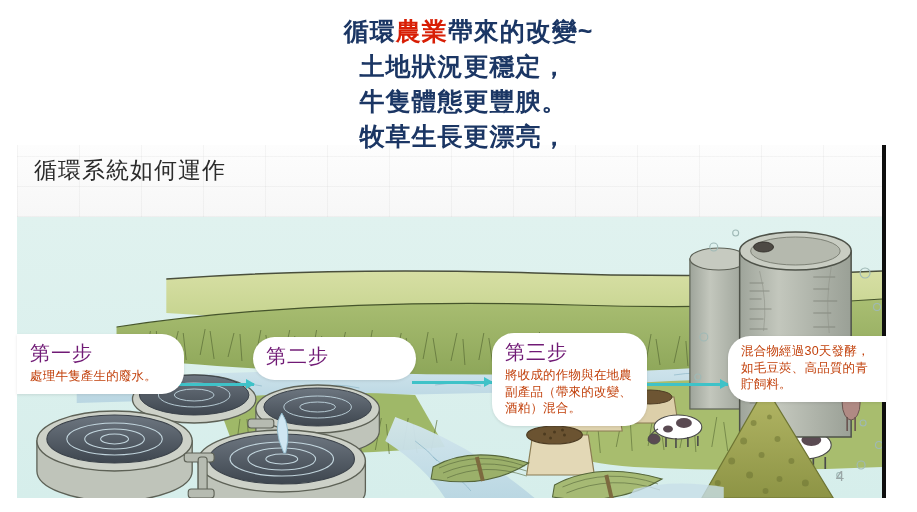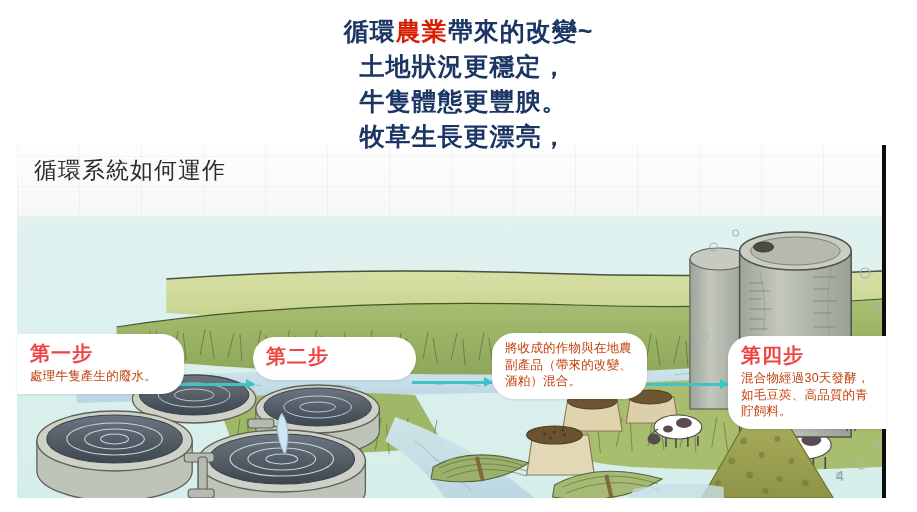--- a/index.html
+++ b/index.html
@@ -57,22 +57,22 @@
   
   .step-box{
     position:absolute;z-index:30;
     background:#ffffff;
     border-radius:22px;
     padding:7px 11px 9px 13px;
     box-sizing:border-box;
     box-shadow:0 1px 3px rgba(0,0,0,0.10);
   }
   .step-title{
-    font-size:20px;color:#ef4444;letter-spacing:1px;
-    line-height:25px;margin-bottom:2px;font-weight:700;
+    font-size:20px;color:#701a75;letter-spacing:1px;
+    line-height:25px;margin-bottom:2px;font-weight:400;
   }
   .step-desc{
     font-size:12.5px;color:#c2410c;line-height:16.5px;
     letter-spacing:0.2px;
   }
   #step-1{left:17px;top:334px;width:167px;border-top-left-radius:0;border-bottom-left-radius:0;}
   #step-2{left:253px;top:337px;width:163px;}
   #step-3{left:492px;top:333px;width:155px;}
   #step-4{left:728px;top:336px;width:158px;border-top-right-radius:0;border-bottom-right-radius:0;}
 
@@ -376,19 +376,19 @@
 <div class="step-box" id="step-1">
   <div class="step-title">第一步</div>
   <div class="step-desc">處理牛隻產生的廢水。</div>
 </div>
 
 <div class="step-box" id="step-2">
   <div class="step-title">第二步</div>
 </div>
 
 <div class="step-box" id="step-3">
+  <div class="step-title">第三步</div>
   <div class="step-desc">將收成的作物與在地農副產品（帶來的改變、酒粕）混合。</div>
 </div>
 
 <div class="step-box" id="step-4">
-  <div class="step-title">第四步</div>
   <div class="step-desc">混合物經過30天發酵，如毛豆莢、高品質的青貯飼料。</div>
 </div>
 
 </body></html>

